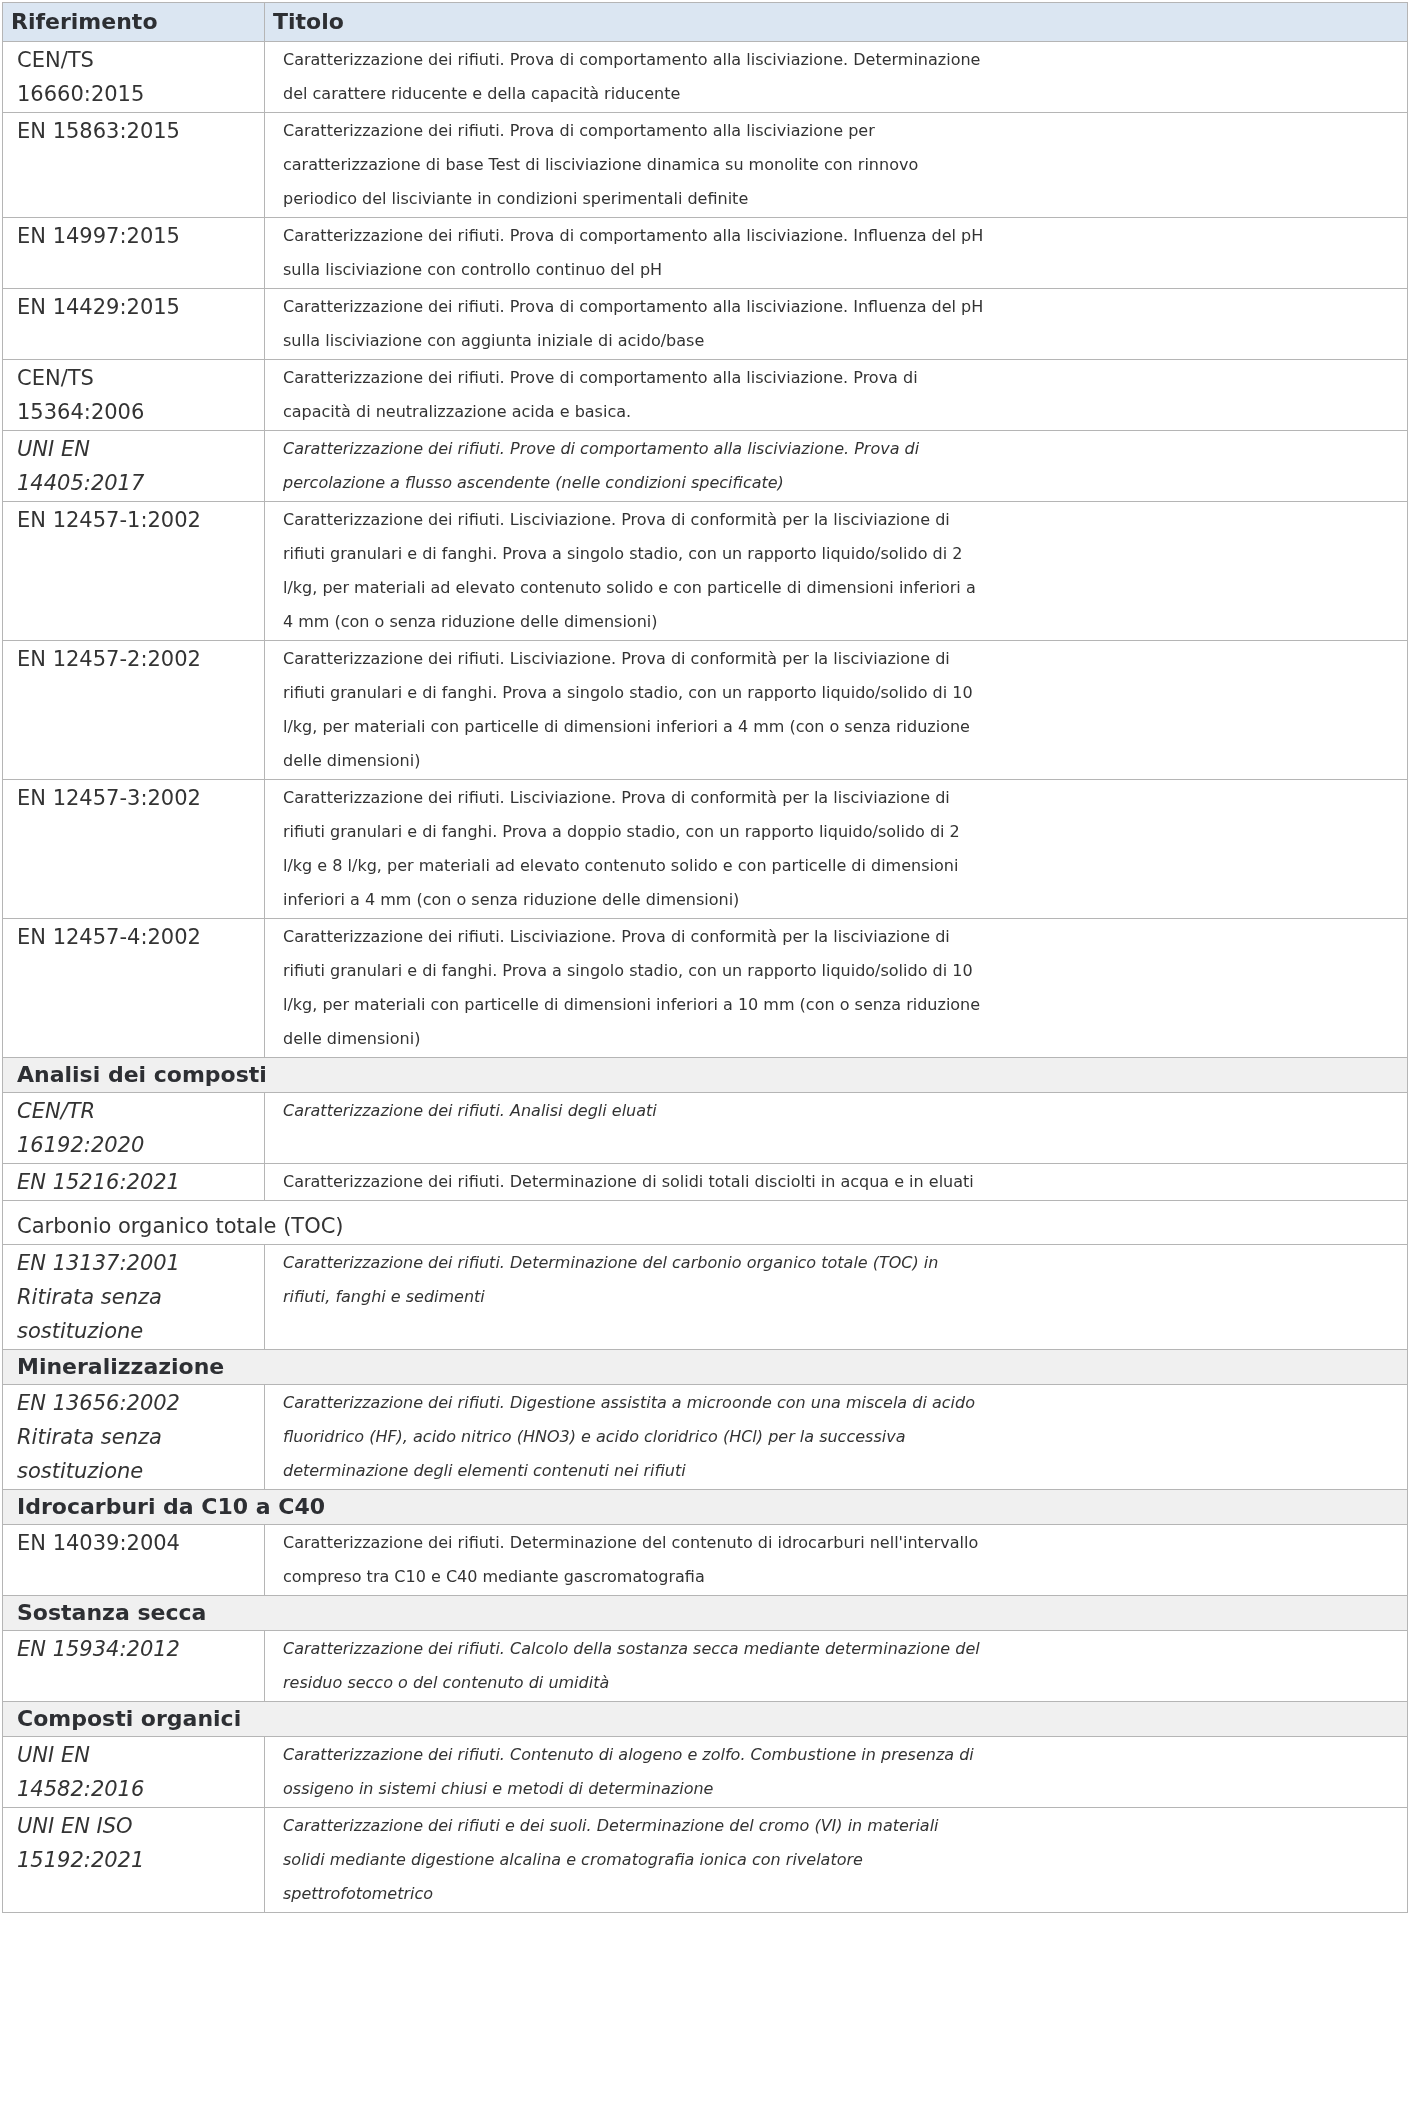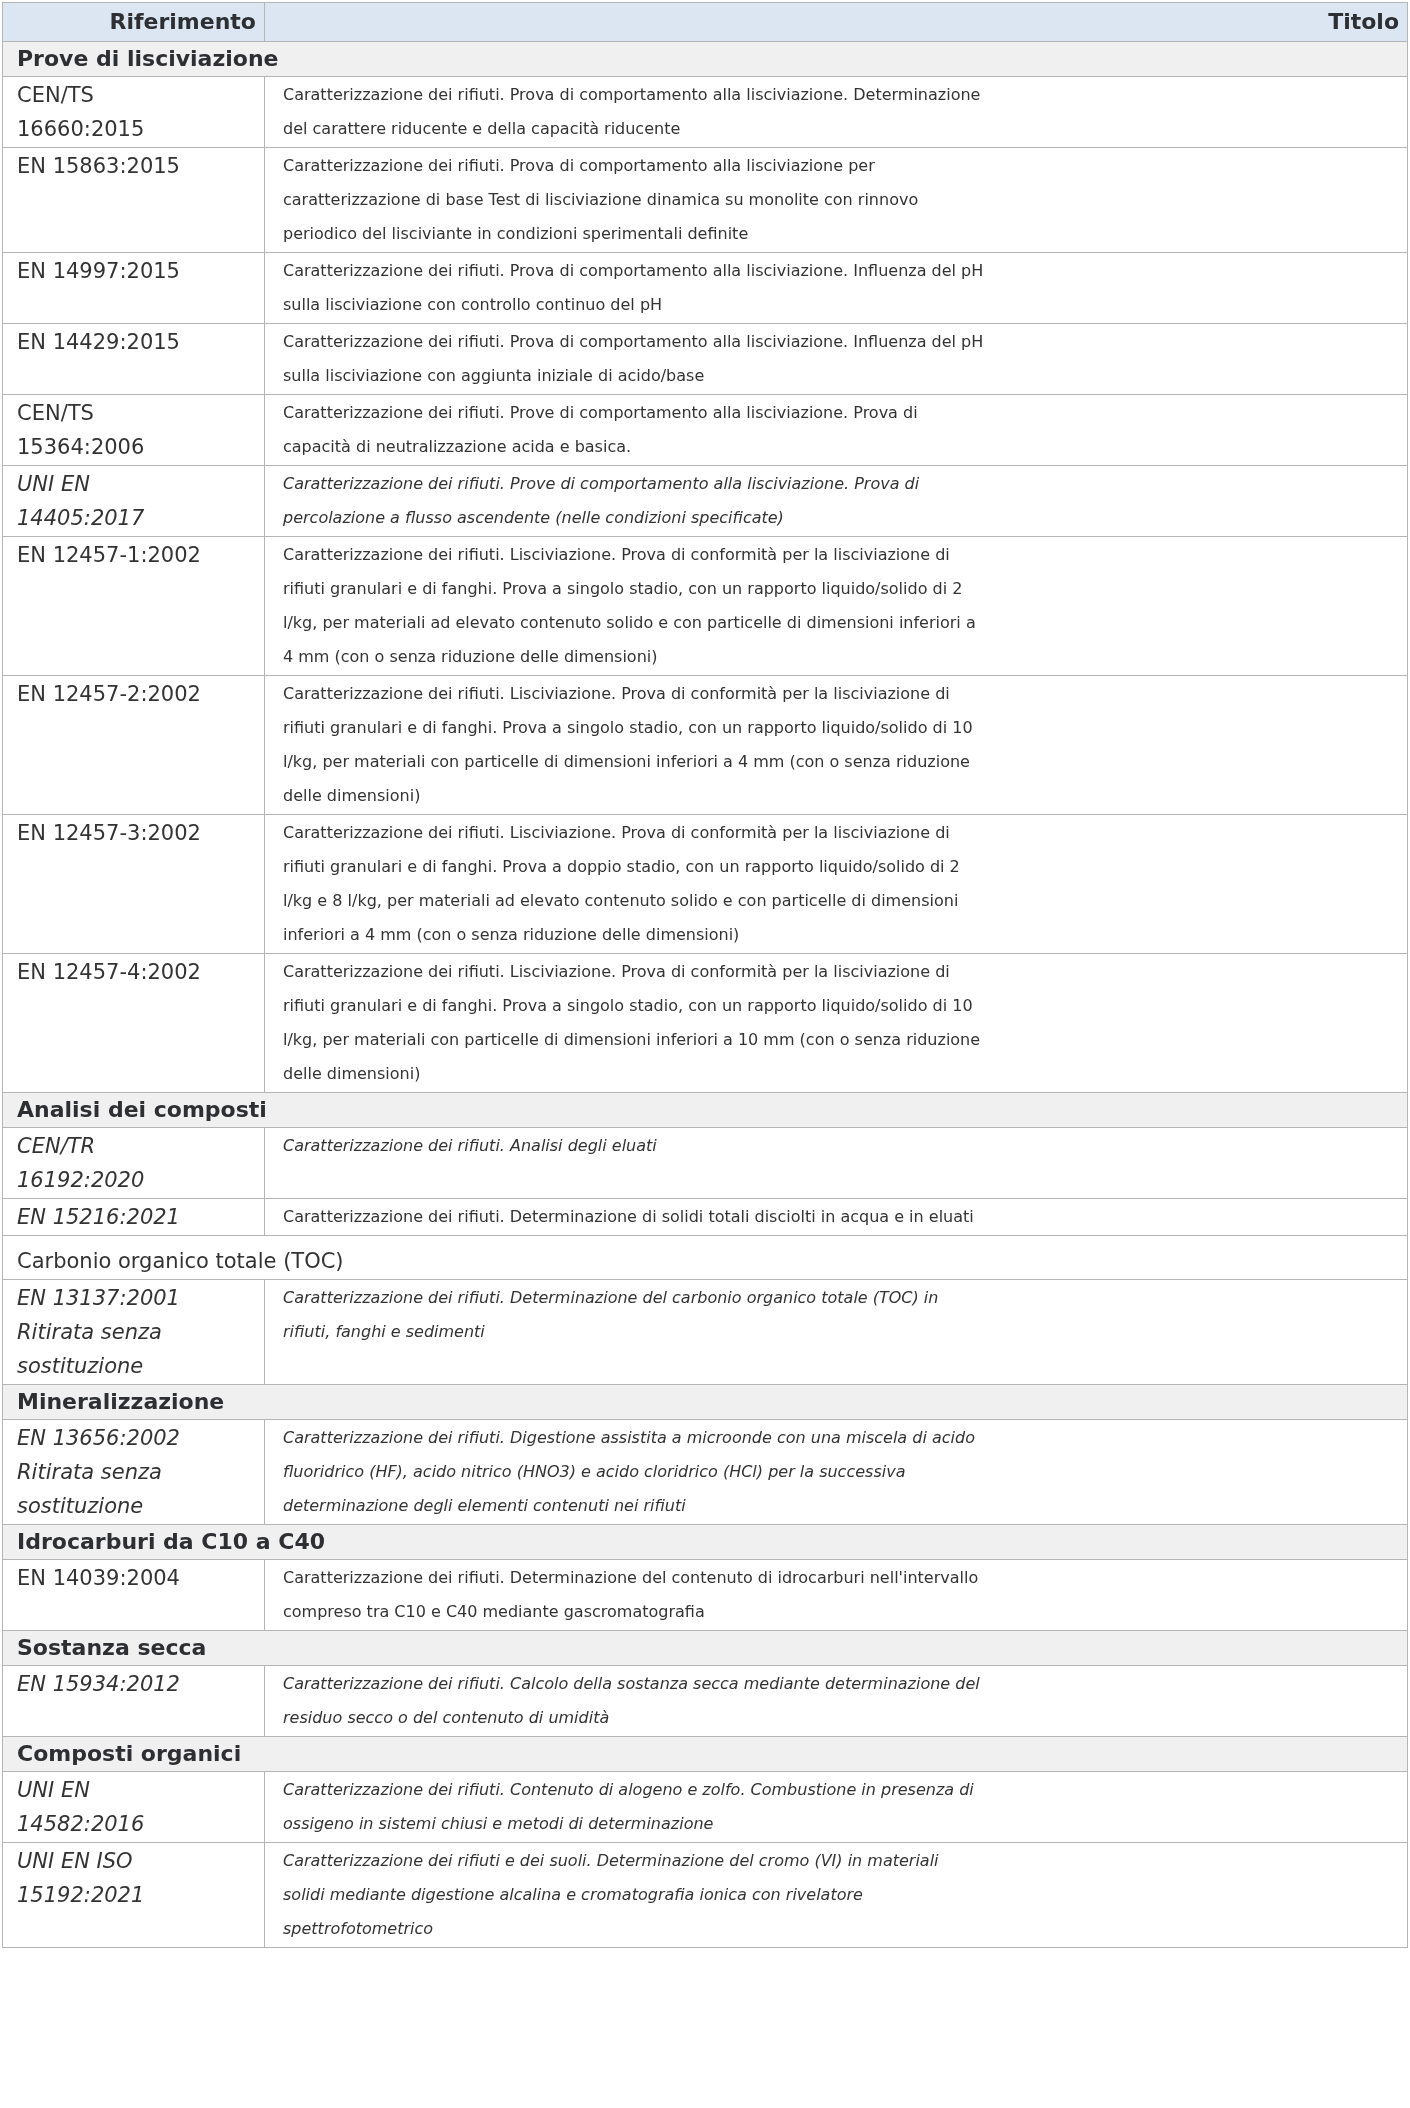--- a/index.html
+++ b/index.html
@@ -28,22 +28,22 @@
     vertical-align: top;
     box-sizing: border-box;
   }
   
   table.standards th {
     background: #dbe6f2;
     color: #2d2f33;
     font-size: 22px;
     font-weight: bold;
     line-height: 34px;
-    text-align: right;
-    padding: 2px 8px 2px 0;
+    text-align: left;
+    padding: 2px 8px 2px 8px;
   }
   
   td.ref {
     font-size: 21px;
     line-height: 34px;
     color: #333333;
     padding: 1px 8px 1px 14px;
     white-space: pre-line;
   }
   td.title {
@@ -82,23 +82,20 @@
       <col class="c-title">
     </colgroup>
     <thead>
       <tr>
         <th>Riferimento</th>
         <th>Titolo</th>
       </tr>
     </thead>
     <tbody id="table-body">
 
-    <tr class="section">
-          <td colspan="2">Prove di lisciviazione</td>
-        </tr>
         <tr>
           <td class="ref">CEN/TS
 16660:2015</td>
           <td class="title">Caratterizzazione dei rifiuti. Prova di comportamento alla lisciviazione. Determinazione
 del carattere riducente e della capacità riducente</td>
         </tr>
         <tr>
           <td class="ref">EN 15863:2015</td>
           <td class="title">Caratterizzazione dei rifiuti. Prova di comportamento alla lisciviazione per
 caratterizzazione di base Test di lisciviazione dinamica su monolite con rinnovo

